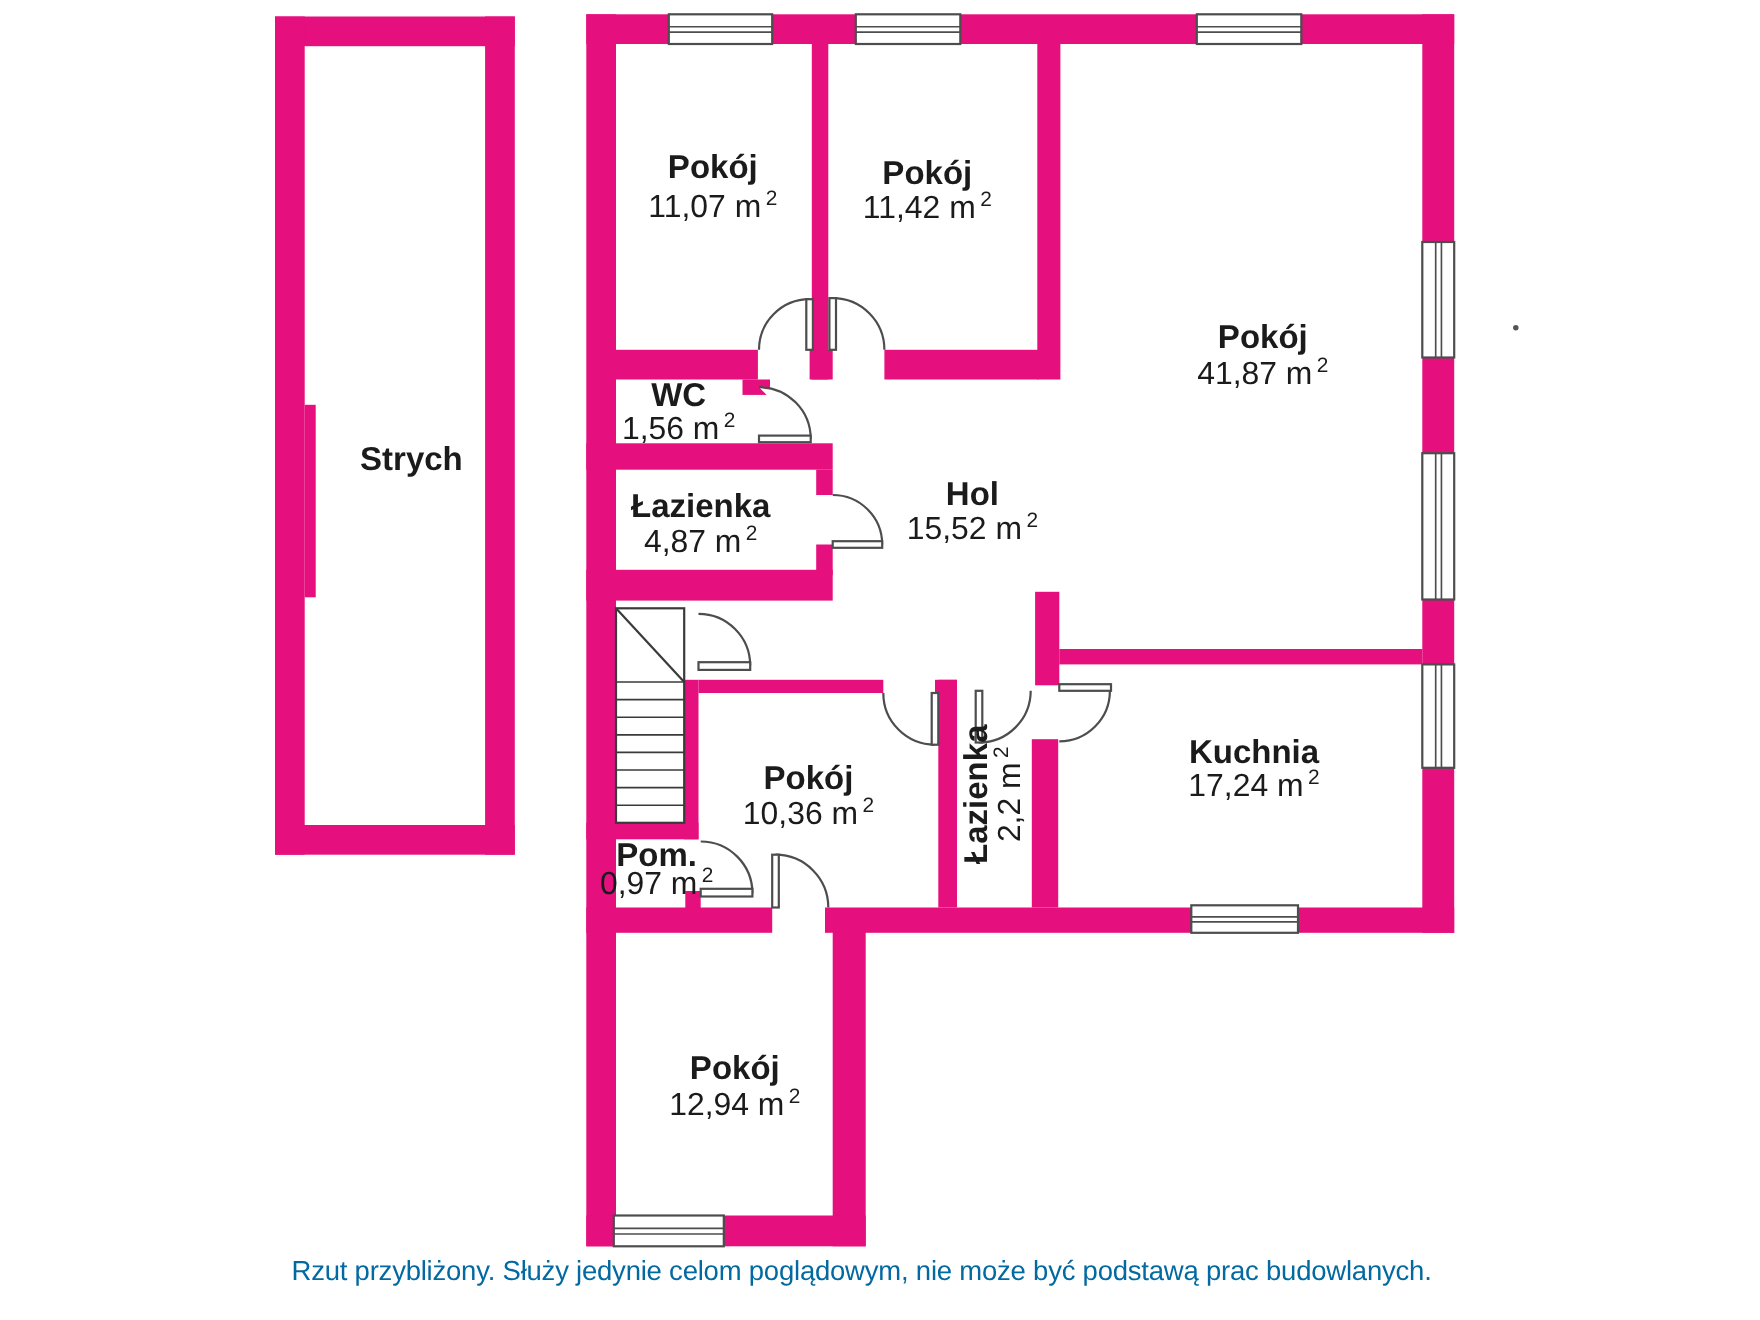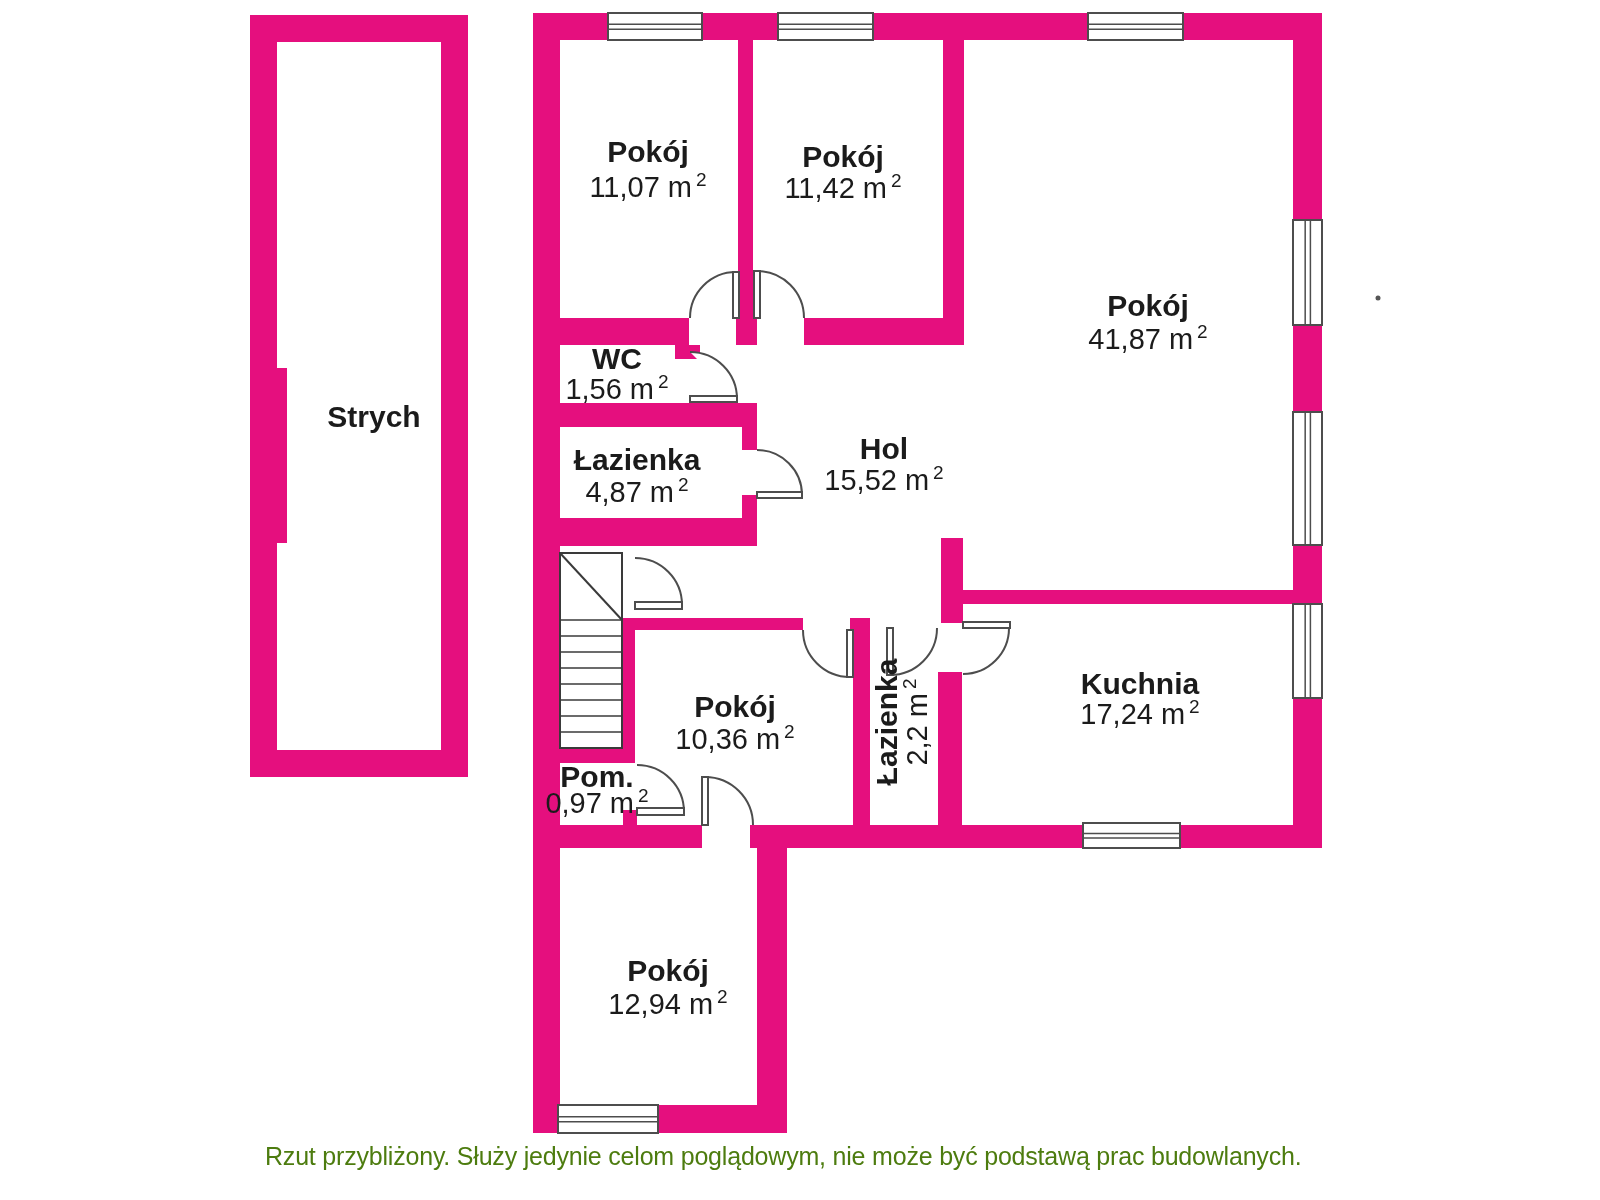--- a/index.html
+++ b/index.html
@@ -9,21 +9,21 @@
     overflow: hidden;
     font-family: "Liberation Sans", sans-serif;
   }
   .stage { position: relative; width: 1600px; height: 1200px; }
   #plan-svg { position: absolute; left: 0; top: 0; }
   .caption {
     position: absolute;
     left: 265px; top: 1142px;
     font-size: 25px;
     letter-spacing: -0.2px;
-    color: #4d7c0f;
+    color: #0369a1;
     white-space: nowrap;
   }
   text { fill: #1b1b1b; }
   .room-name { font-weight: bold; font-size: 30px; }
   .room-area { font-weight: normal; font-size: 29px; }
 </style>
 </head>
 <body>
 
 <div class="stage">

